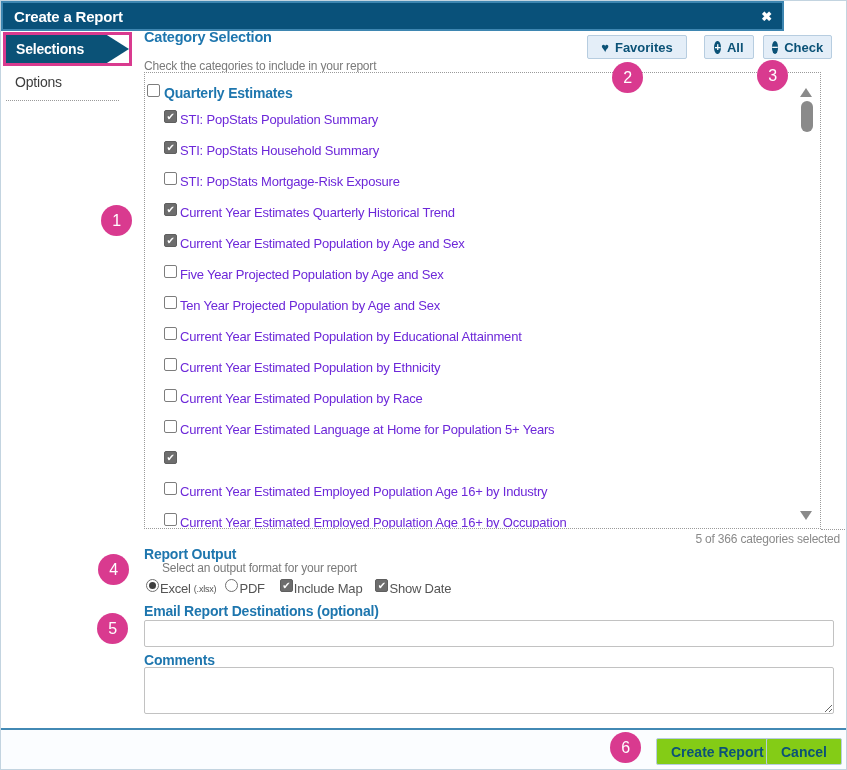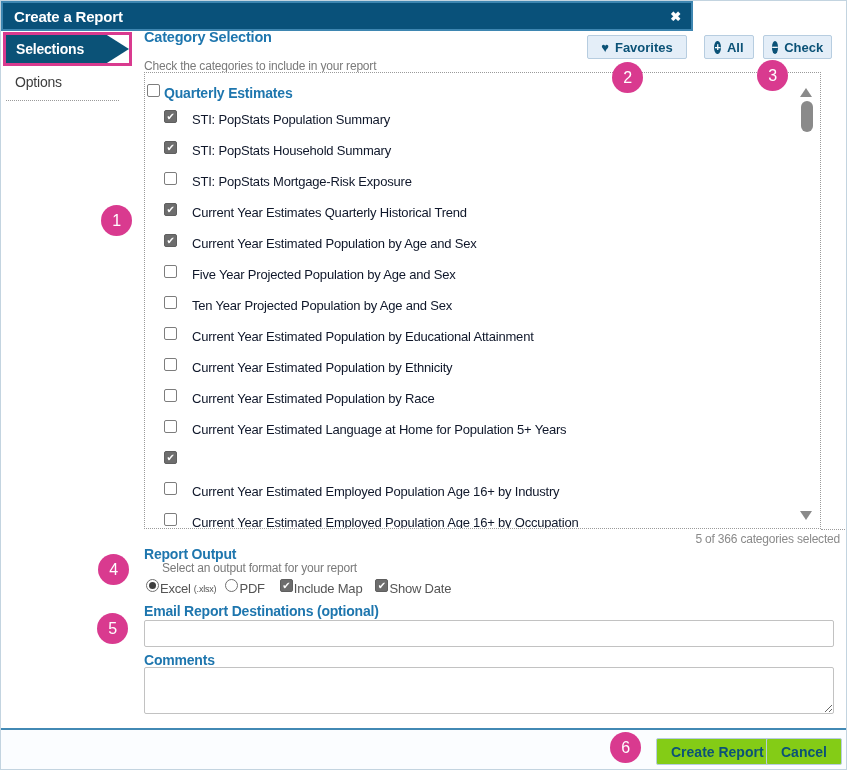--- a/index.html
+++ b/index.html
@@ -4,21 +4,21 @@
 <style>
   * { margin:0; padding:0; box-sizing:border-box; }
   html,body { background:#fff; }
   body { font-family:"Liberation Sans", sans-serif; }
   #dialog {
     position:relative; width:847px; height:770px; background:#fff;
     border:1px solid #c3d4e0; overflow:hidden; letter-spacing:-0.2px;
   }
   
   .titlebar {
-    position:absolute; top:0; left:0; width:692px; height:30px;
+    position:absolute; top:0; left:0; width:783px; height:30px;
     background:#09517a; border:2px solid #3e86b1;
     display:flex; align-items:center;
   }
   .titlebar .title { color:#fff; font-size:15px; font-weight:bold; padding-left:11px; }
   .titlebar .close {
     position:absolute; right:10px; top:0; height:26px; display:flex; align-items:center;
     color:#fff; font-size:13px; font-weight:bold; cursor:pointer;
   }
   
   .tab-highlight {
@@ -62,21 +62,21 @@
   .group-row { position:absolute; left:2px; top:8px; display:flex; align-items:flex-start; cursor:pointer; }
   .group-label { color:#1e76ae; font-weight:bold; font-size:14px; margin-left:4px; position:relative; top:4px; }
   .rows { position:absolute; left:19px; top:34px; right:30px; }
   .cat-row { height:31px; display:flex; align-items:flex-start; cursor:pointer; }
   .cb {
     width:13px; height:13px; border-radius:2px; flex:0 0 13px;
     font-size:10px; line-height:12px; text-align:center; position:relative; top:3px;
   }
   .cb.unchecked { background:#fff; border:1px solid #7d7d7d; }
   .cb.checked { background:#6d6d6d; border:1px solid #5f5f5f; color:#fff; }
-  .cat-label { font-size:13px; color:#0f172a; margin-left:15px; position:relative; top:5px; white-space:nowrap; }
+  .cat-label { font-size:13px; color:#6d28d9; margin-left:3px; position:relative; top:5px; white-space:nowrap; }
   
   .sb-up, .sb-down { position:absolute; right:8px; width:0; height:0; cursor:pointer;
     border-left:6px solid transparent; border-right:6px solid transparent; }
   .sb-up   { top:15px; border-bottom:9px solid #8a8a8a; }
   .sb-down { bottom:8px; border-top:9px solid #8a8a8a; }
   .sb-thumb {
     position:absolute; right:7px; top:28px; width:12px; height:31px;
     background:#8a8a8a; border-radius:6px; cursor:grab;
   }
   .summary {

